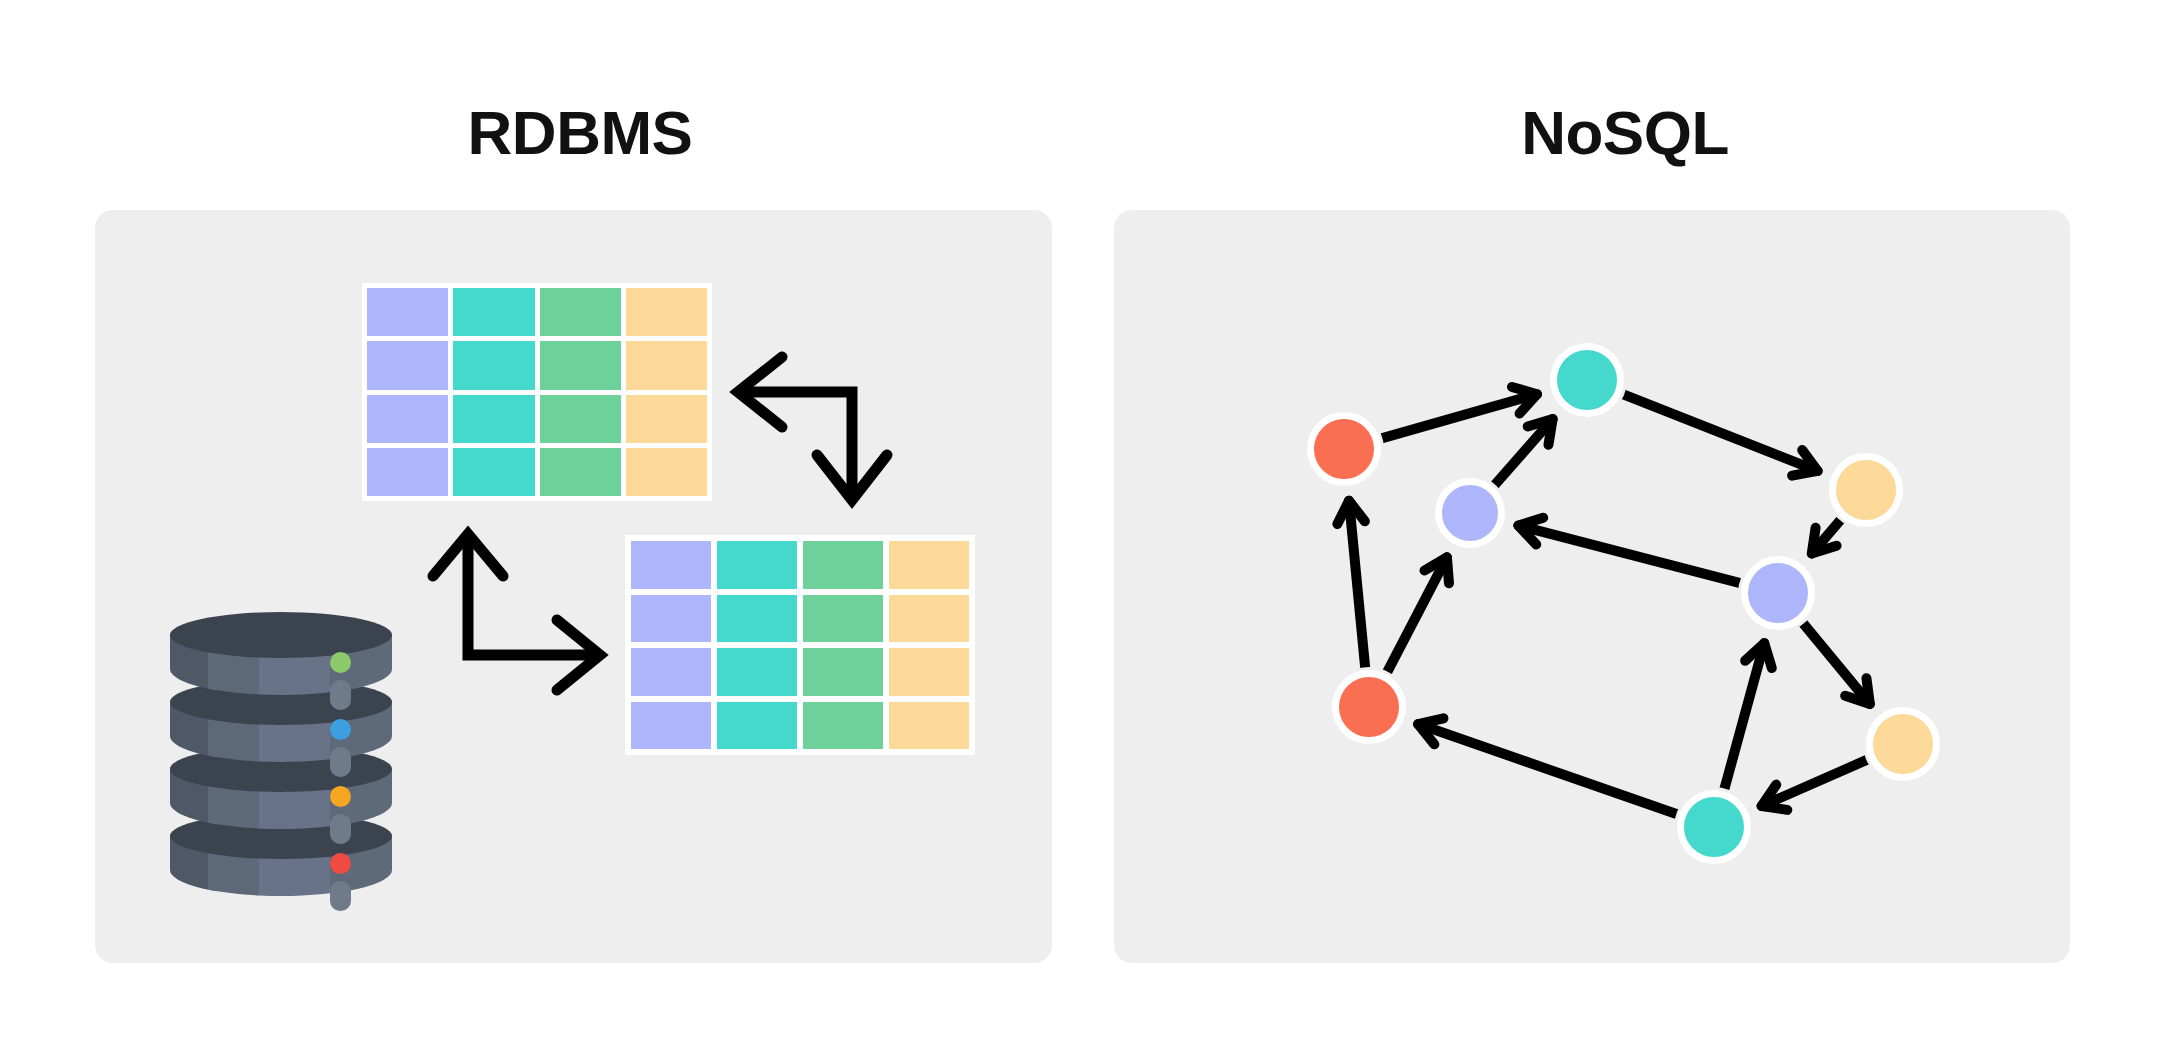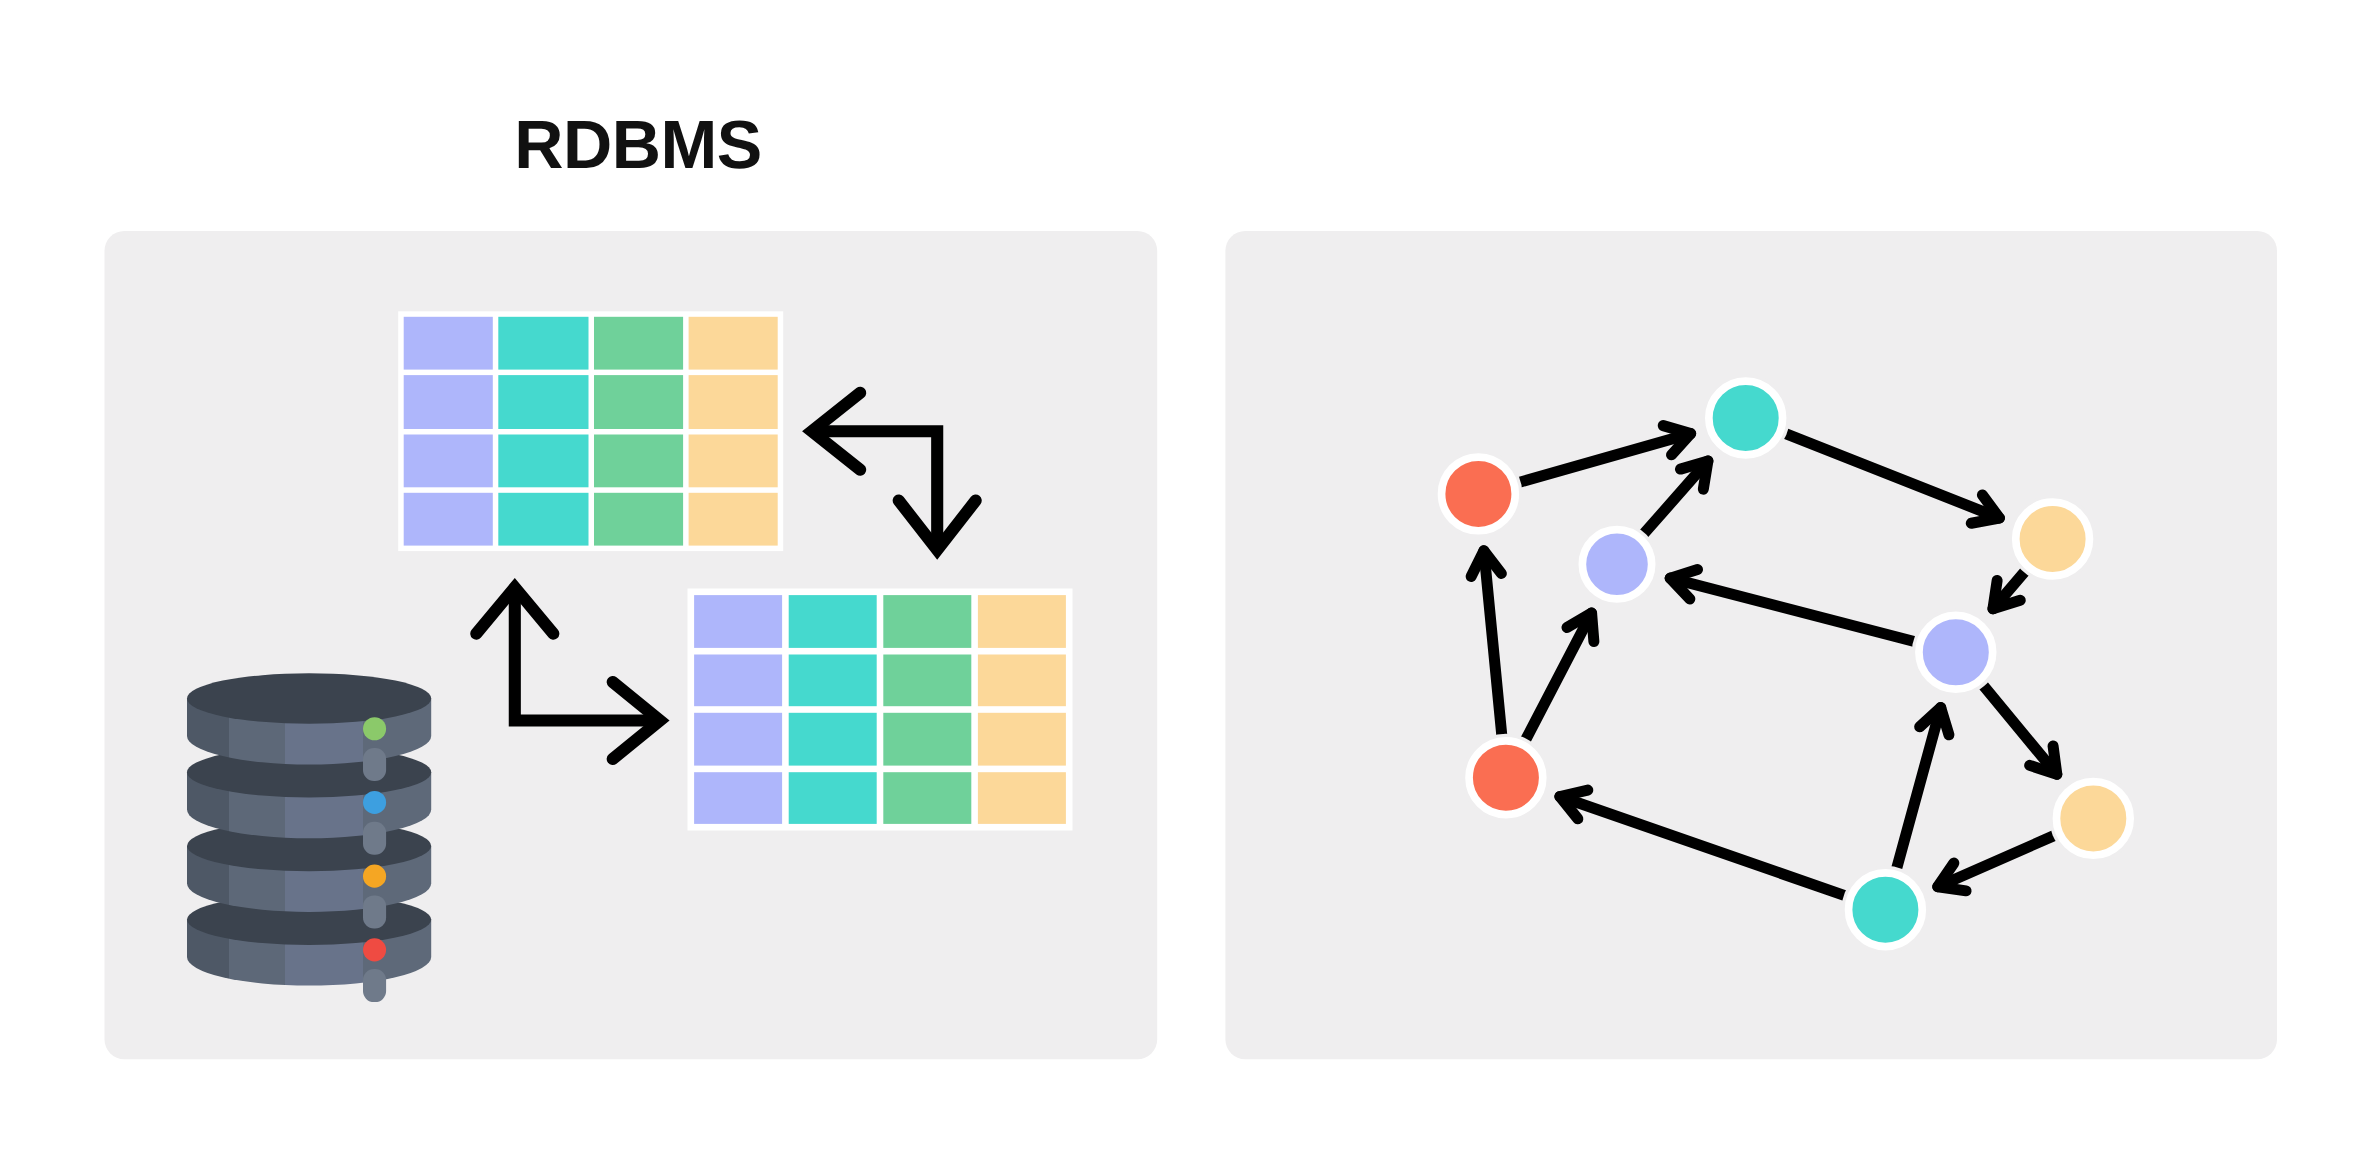--- a/index.html
+++ b/index.html
@@ -93,20 +93,21 @@
     border:7px solid #ffffff;
     box-shadow:0 0 0 3px #efeeef;
   }
 </style>
 </head>
 <body>
 
 <div id="stage">
 
   <div class="panel-title" id="title-rdbms">RDBMS</div>
+  <div class="panel-title" id="title-nosql">NoSQL</div>
 
   <div class="panel" id="panel-rdbms"></div>
   <div class="panel" id="panel-nosql"></div>
 
   <div class="db-table" id="table-one">
       <div class="cell" style="background: rgb(174, 182, 251);"></div>
       <div class="cell" style="background: rgb(69, 217, 206);"></div>
       <div class="cell" style="background: rgb(111, 209, 154);"></div>
       <div class="cell" style="background: rgb(252, 216, 153);"></div>
       <div class="cell" style="background: rgb(174, 182, 251);"></div>

